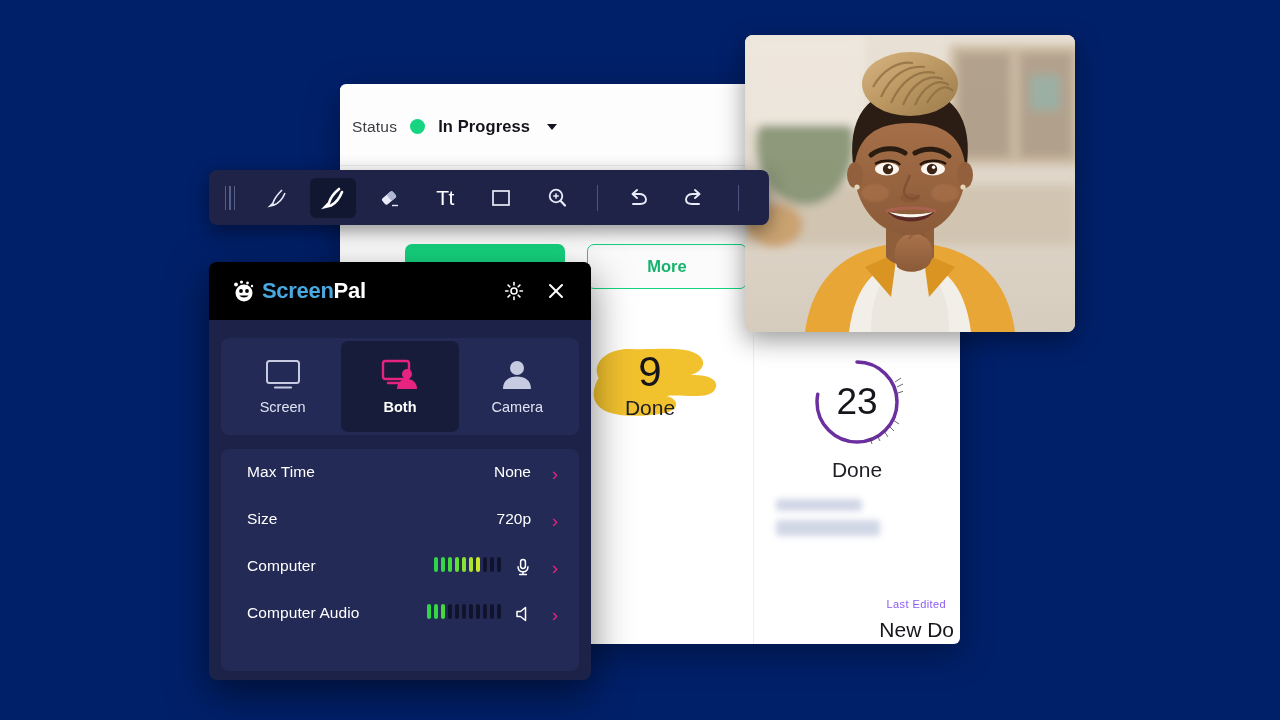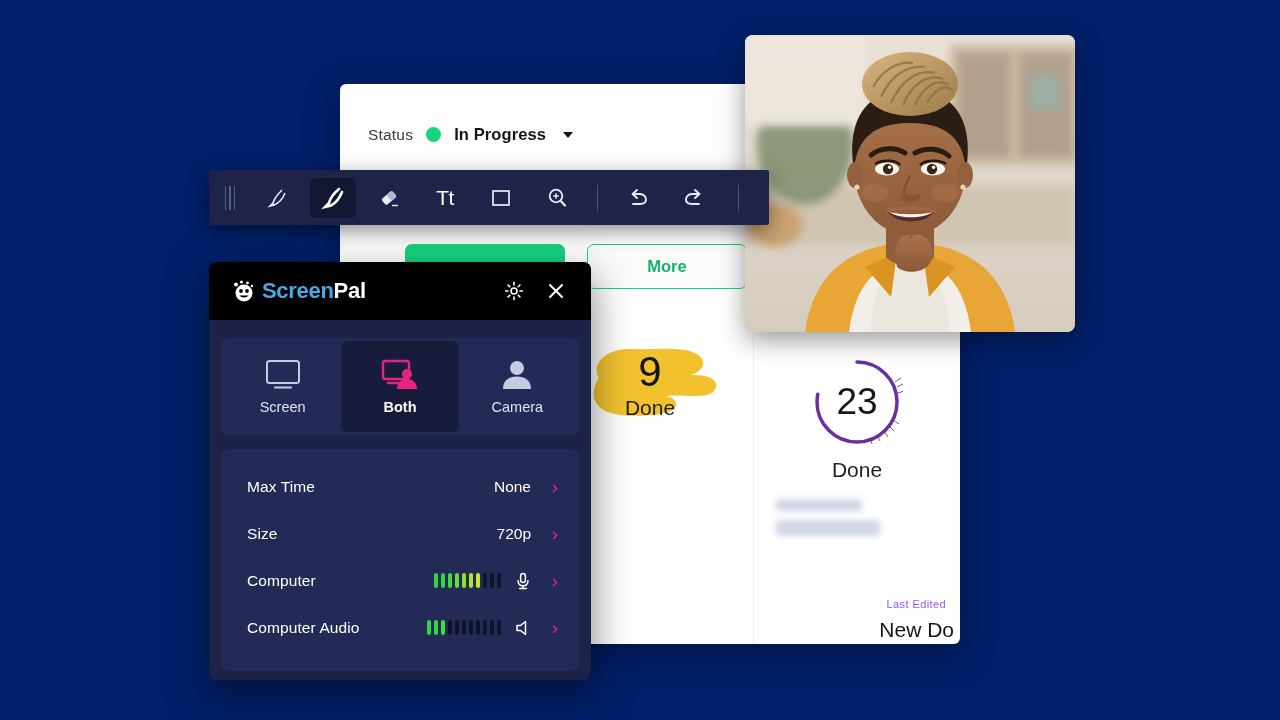--- a/index.html
+++ b/index.html
@@ -18,26 +18,26 @@
   .dash-card {
     position: absolute;
     left: 340px; top: 84px;
     width: 620px; height: 560px;
     background: #ffffff;
     border-radius: 6px;
     box-shadow: 0 10px 34px rgba(0,0,0,.35);
     overflow: hidden;
   }
   .dash-statusbar {
-    position: absolute; left: 0; top: 12px;
+    position: absolute; left: 0; top: 4px;
     width: 100%; height: 78px;
     background: #fdfdfd;
     border-bottom: 1px solid #ececec;
     display: flex; align-items: center;
-    padding-left: 28px; gap: 13px;
+    padding-left: 12px; gap: 13px;
   }
   .status-label {
     font-size: 15.5px; color: #3b3b42; letter-spacing: .2px;
   }
   .status-dot {
     width: 15px; height: 15px; border-radius: 50%;
     background: #16d47f;
   }
   .status-value {
     font-size: 16.5px; font-weight: bold; color: #14151c; letter-spacing: .1px;
@@ -131,21 +131,21 @@
     background: #d8cfc4;
   }
   .webcam svg { display: block; }
 
   
   .toolbar {
     position: absolute;
     left: 209px; top: 170px;
     width: 560px; height: 55px;
     background: #1e2347;
-    border-radius: 2px;
+    border-radius: 8px;
     display: flex; align-items: center;
     box-shadow: 0 6px 20px rgba(0,0,0,.45);
     padding: 0 10px;
   }
   .tb-grip {
     width: 22px; height: 24px; margin-right: 8px;
     display: flex; justify-content: center; gap: 3px;
   }
   .tb-grip i { width: 1.5px; height: 24px; background: #555e87; display: block; }
   .tb-btn {
@@ -206,21 +206,21 @@
 
   .settings-box {
     margin: 14px 12px 0;
     background: #232a55;
     border-radius: 8px;
     padding: 14px 0 12px;
     height: 222px;
   }
   .set-row {
     height: 47px;
-    display: flex; align-items: center;
+    display: flex; align-items: flex-start;
     padding: 0 16px 0 26px;
   }
   .set-name { font-size: 15.5px; color: #ffffff; flex: 1; letter-spacing: .1px; }
   .set-val { font-size: 15.5px; color: #ffffff; margin-right: 16px; }
   .set-chev { color: #e6247f; font-size: 19px; width: 16px; text-align: center; }
   .meter { display: flex; gap: 2.5px; align-items: center; margin-right: 12px; }
   .meter i { width: 4.5px; height: 15px; border-radius: 2px; display: block; background: #10132c; }
   .set-audio-icon { width: 20px; margin-right: 14px; color: #fff; display: flex; }
 </style>
 </head>

